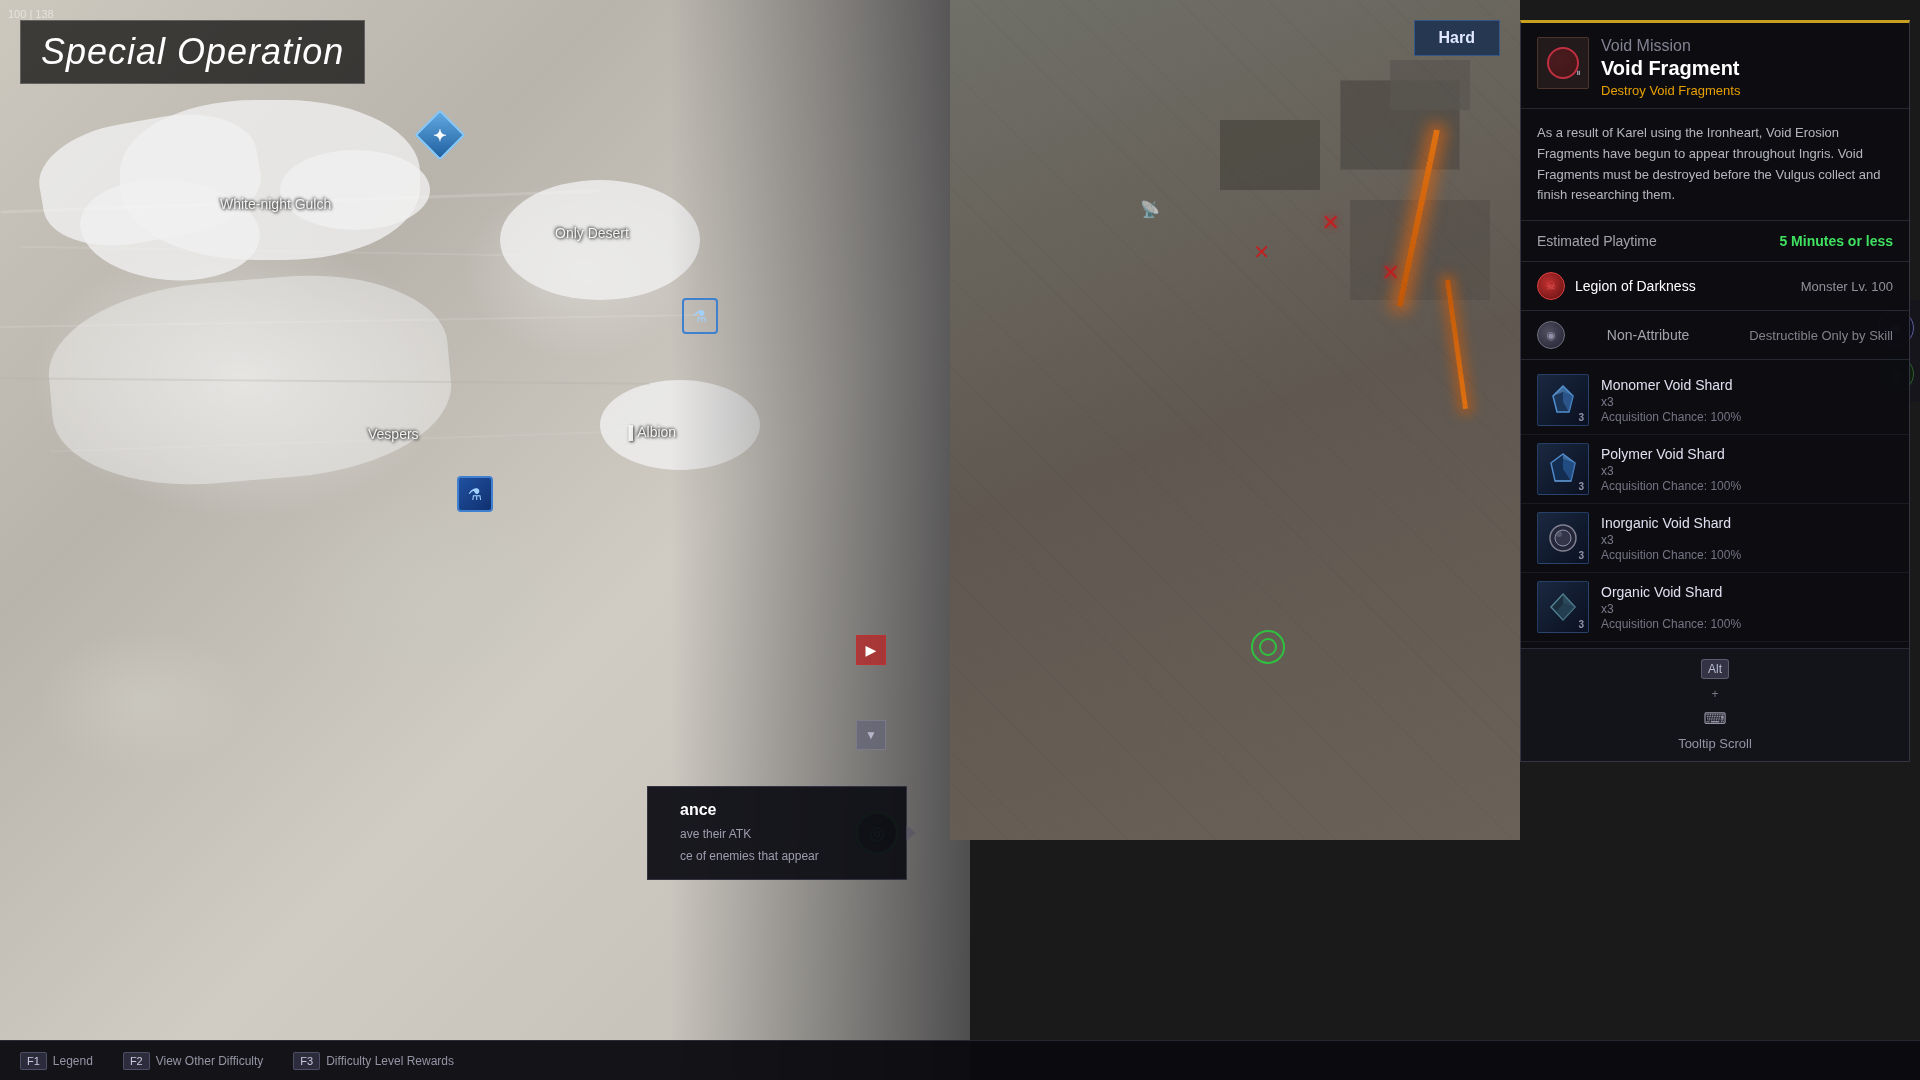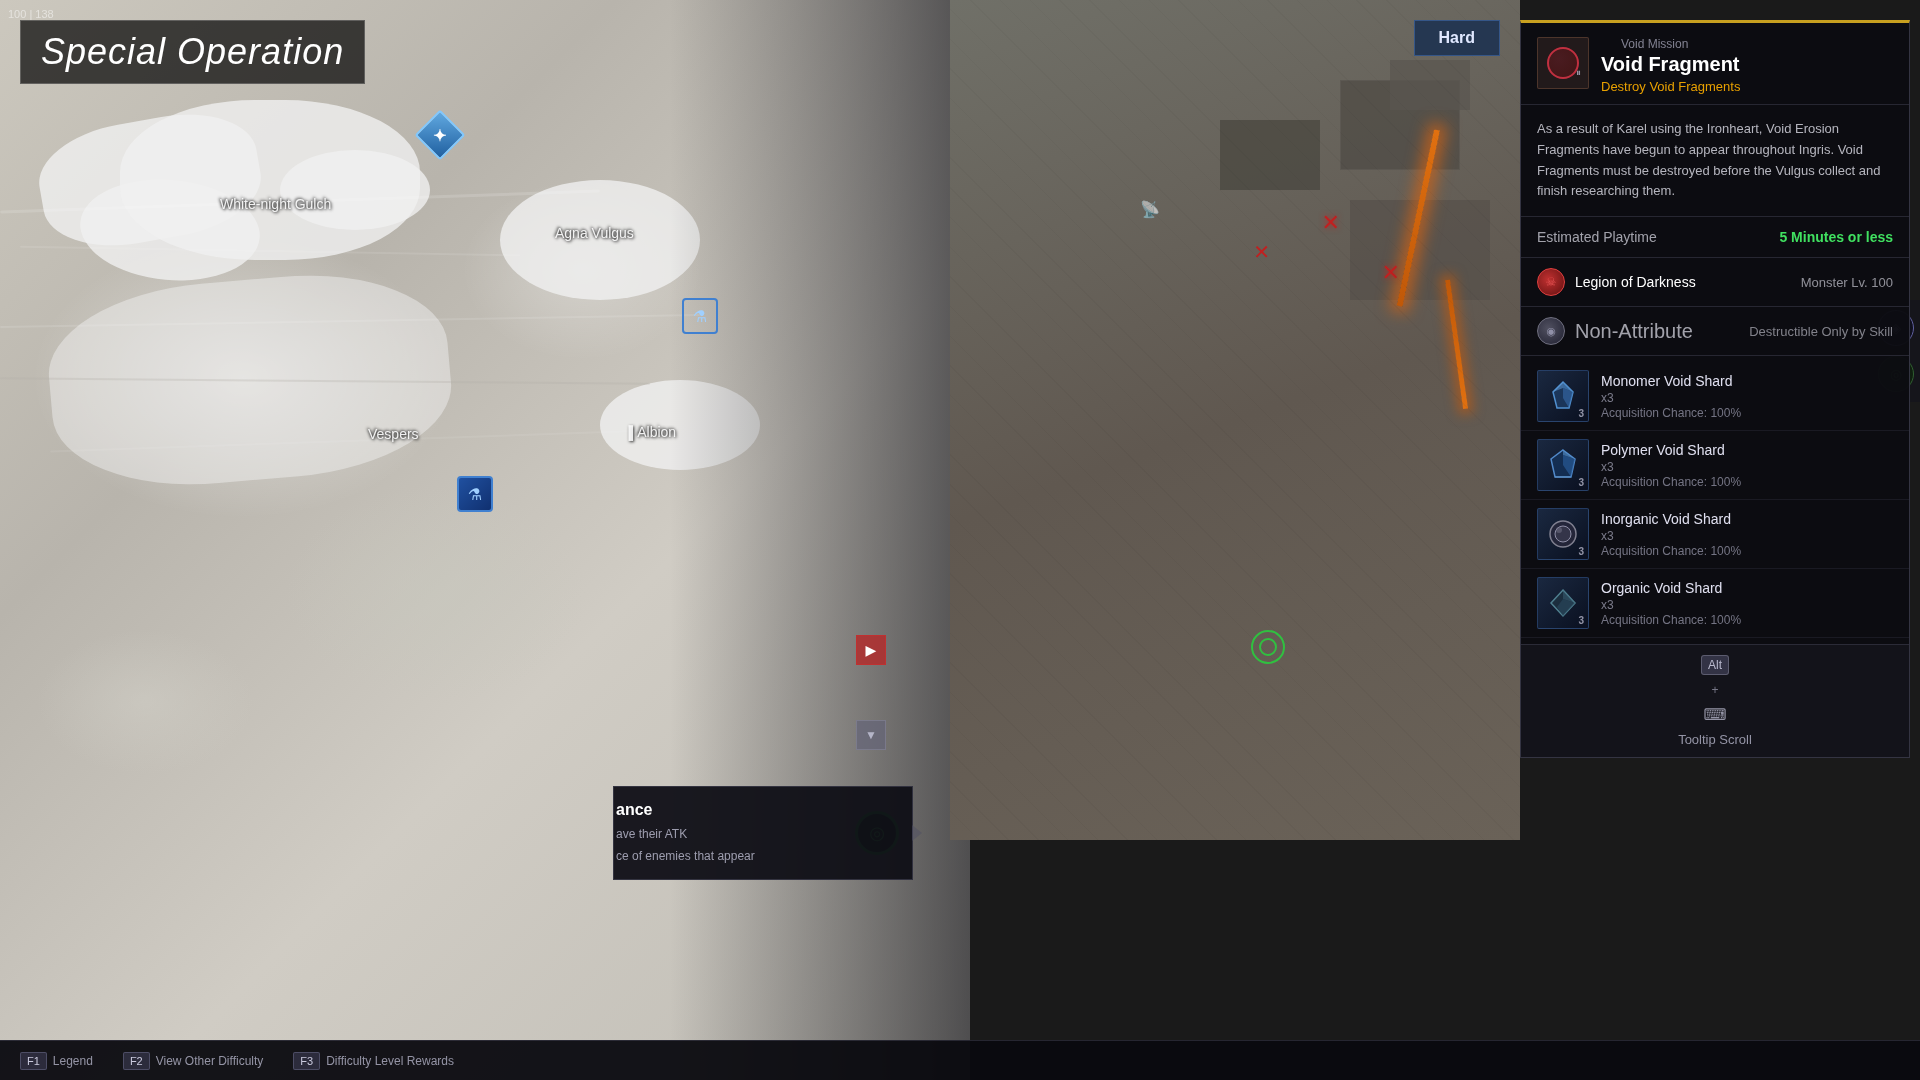--- a/index.html
+++ b/index.html
@@ -134,23 +134,22 @@
       font-size: 10px;
       color: rgba(180,180,200,0.8);
     }
 
     .panel-header-text {
       flex: 1;
     }
 
     .mission-type {
       color: rgba(180,180,200,0.7);
-      font-size: 12px;
+      font-size: 16px;
       margin-bottom: 2px;
-      margin-left: 20px;
     }
 
     .mission-name {
       color: #ffffff;
       font-size: 20px;
       font-weight: bold;
       margin-bottom: 3px;
     }
 
     .mission-subtitle {
@@ -235,22 +234,23 @@
       display: flex;
       align-items: center;
       justify-content: center;
       font-size: 12px;
       color: #a0a0b0;
       flex-shrink: 0;
     }
 
     .attr-name {
       color: rgba(200,200,210,0.8);
-      font-size: 20px;
+      font-size: 14px;
       flex: 1;
+      text-align: center;
     }
 
     .attr-note {
       color: rgba(180,180,190,0.7);
       font-size: 13px;
       margin-left: 18px;
     }
 
     
     .rewards-section {
@@ -370,26 +370,26 @@
     }
 
     .action-label {
       color: rgba(180,180,200,0.8);
       font-size: 12px;
     }
 
     
     .tooltip-card {
       position: absolute;
-      left: 613px;
+      left: 647px;
       bottom: 200px;
-      width: 300px;
+      width: 260px;
       background: rgba(15,15,22,0.95);
       border: 1px solid rgba(80,80,100,0.5);
-      padding: 14px 2px;
+      padding: 14px 32px;
       z-index: 50;
     }
 
     .tooltip-card-title {
       color: #ffffff;
       font-size: 16px;
       font-weight: bold;
       margin-bottom: 6px;
     }
 
@@ -510,21 +510,21 @@
   <div class="map-right-fade"></div>
 
   <div class="title-box">
     <span class="title-text">Special Operation</span>
   </div>
 
   <div class="coord-display">100 | 138</div>
 
   <div class="map-label" style="left:220px;top:196px;">White-night Gulch</div>
 
-  <div class="map-label" style="left:555px;top:225px;">Agna Vulgus</div>
+  <div class="map-label" style="left:555px;top:225px;">Only Desert</div>
 
   <div class="map-label" style="left:368px;top:426px;">Vespers</div>
 
   <div style="position:absolute;left:624px;top:424px;display:flex;align-items:center;gap:4px;">
     <span class="bar-icon">▐</span>
     <span class="map-label" style="position:static;">Albion</span>
   </div>
 
   <div class="map-icon" style="left:420px;top:115px;">
     <div style="position:relative;width:36px;height:36px;">

